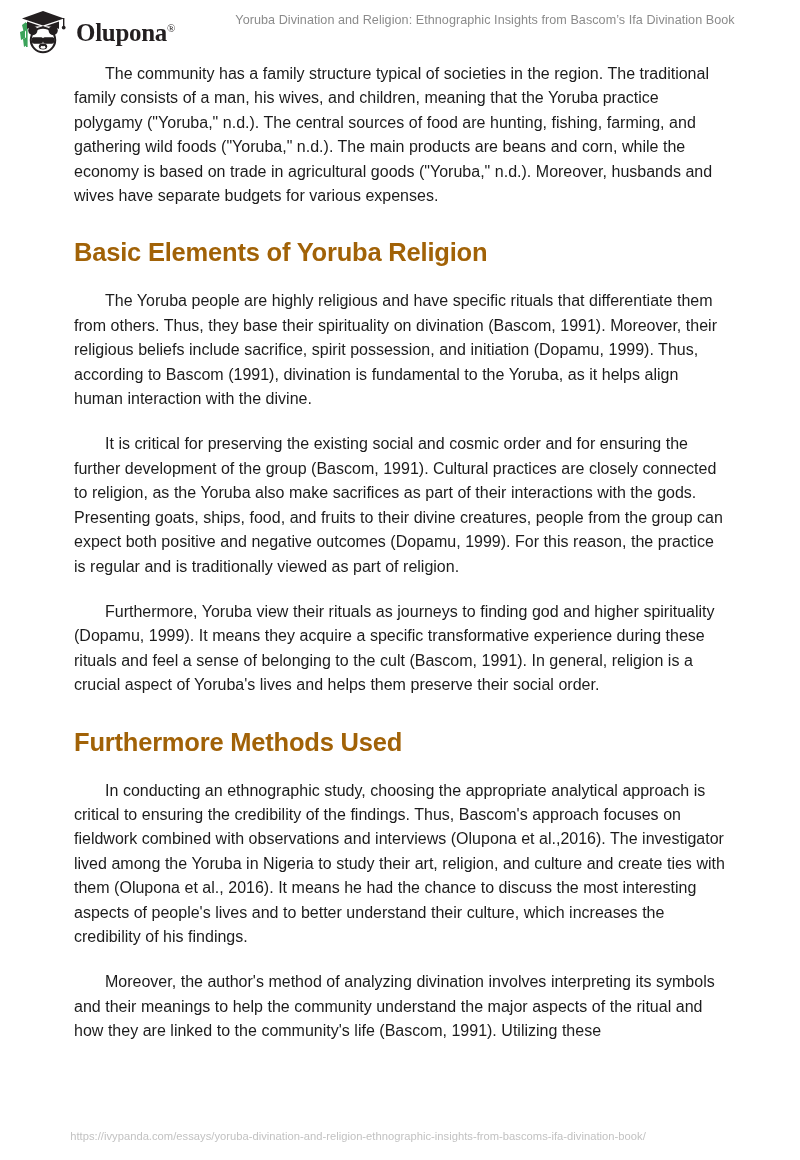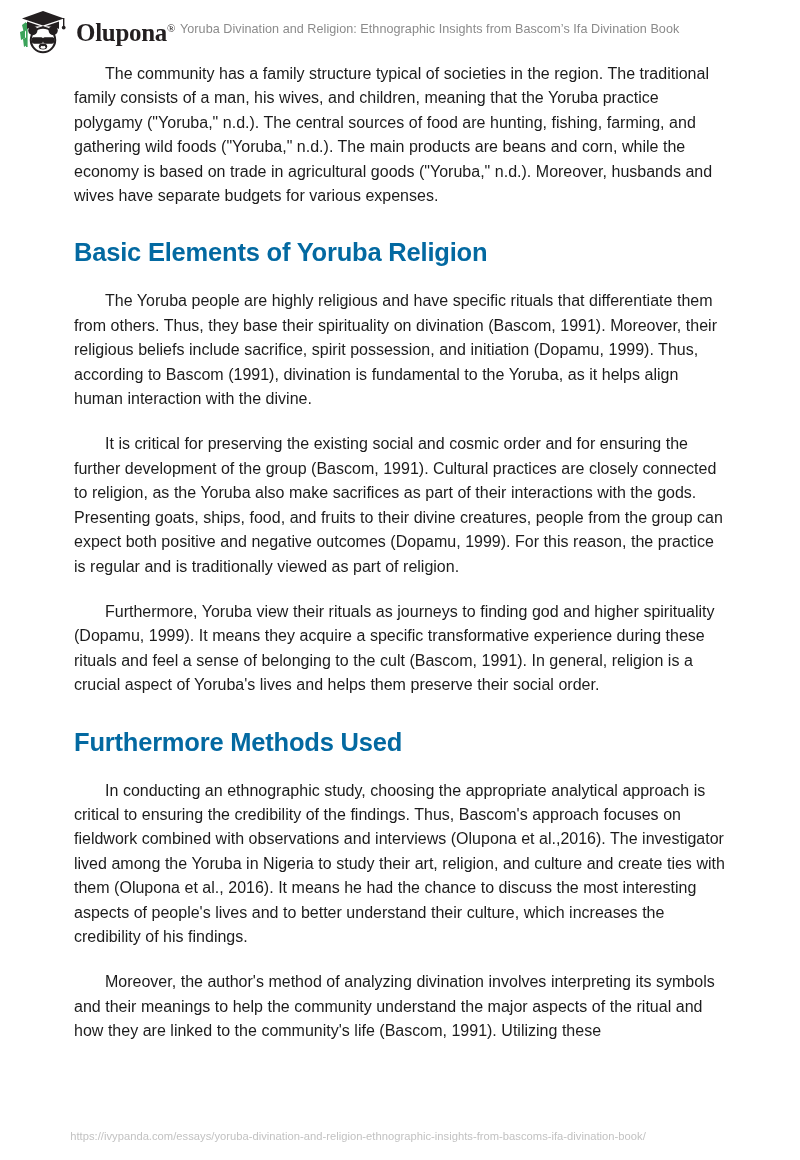--- a/index.html
+++ b/index.html
@@ -53,21 +53,22 @@
   }
   .brand-word .reg {
     font-size: 11px;
     vertical-align: super;
     font-weight: normal;
   }
   .header-title {
     position: absolute;
     left: 180px;
     right: 10px;
-    top: 22px;
+    top: 13px;
+    text-align: center;
     font-size: 12.6px;
     color: #8b8b8b;
     letter-spacing: 0.05px;
     white-space: nowrap;
   }
 
   
   .doc-body {
     position: absolute;
     left: 74px;
@@ -83,21 +84,21 @@
     color: #1c1c1c;
     word-spacing: 0.1px;
   }
   h2.section-heading {
     margin: 0 0 0 0;
     padding: 0;
     font-size: 25.5px;
     font-weight: bold;
     line-height: 30px;
     letter-spacing: -0.2px;
-    color: #0369a1;
+    color: #a16207;
   }
   .h-spacer-top { height: 8px; }
   .h-spacer-bot { height: 22px; }
 
   
   .page-footer {
     position: absolute;
     left: 0;
     bottom: 18px;
     width: 716px;

